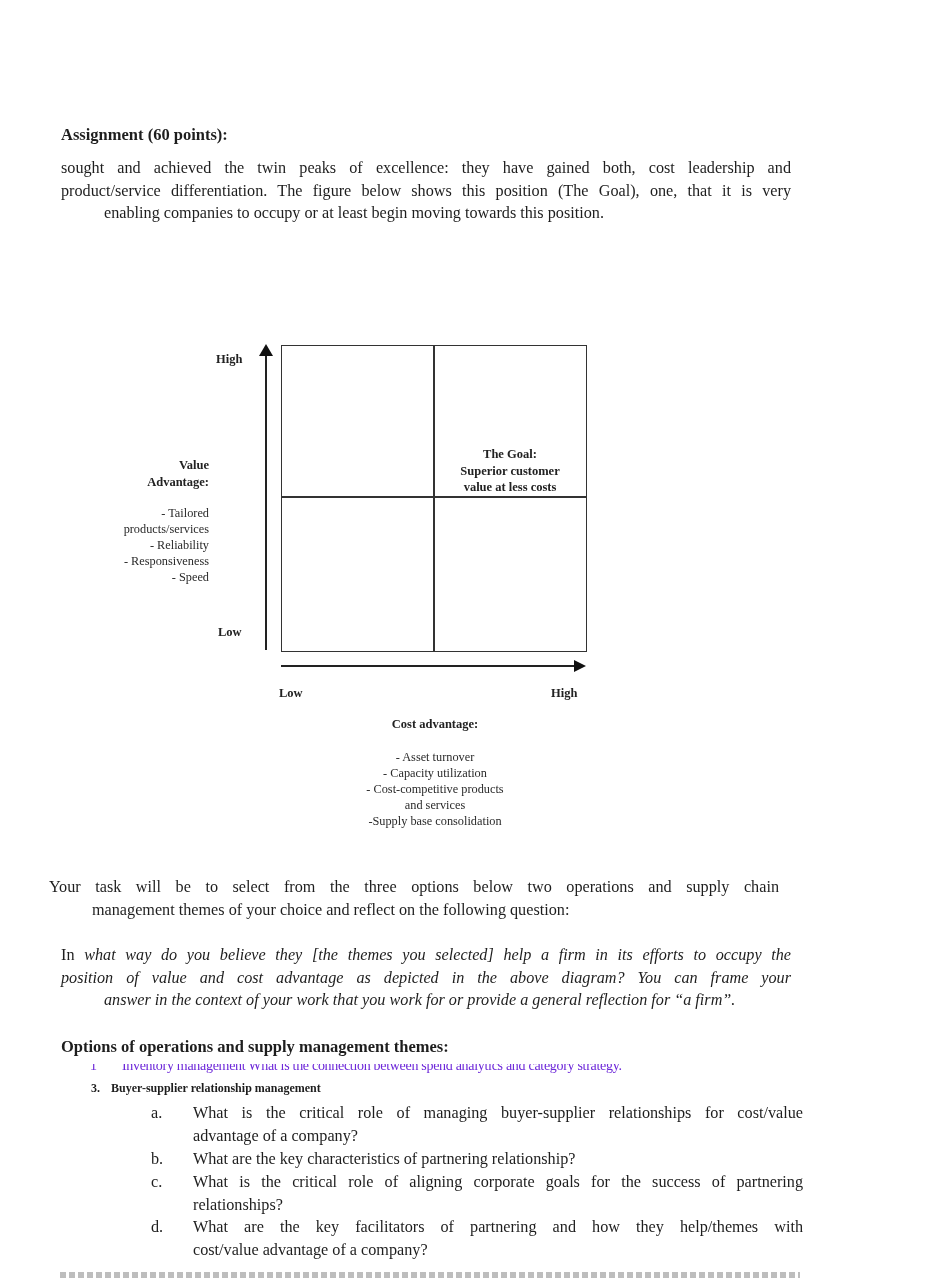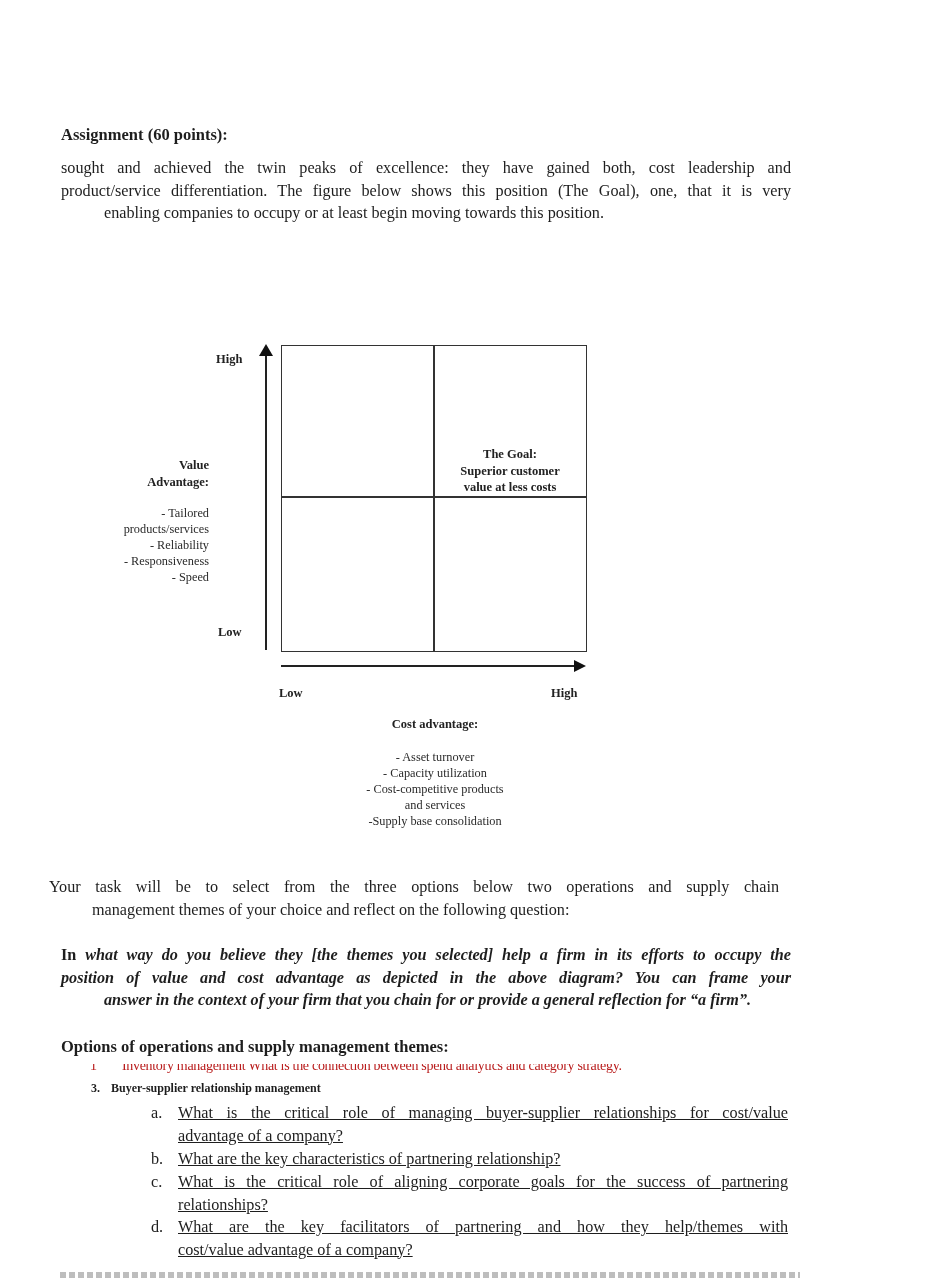--- a/index.html
+++ b/index.html
@@ -14,28 +14,28 @@
       font-size: 16.2px; line-height: 22.5px; text-align: justify;
       text-align-last: left; width: 730px;
     }
     .para .line { display: block; text-align: justify; text-align-last: justify; }
     .para .line.last { text-align-last: left; margin-left: 43px; }
     .diag-label { font-weight: bold; font-size: 12.5px; color: #222; }
     .small-list { font-size: 12.3px; line-height: 16px; color: #2a2a2a; }
     .box { border: 1.5px solid #333; box-sizing: border-box; }
     .vline { background: #222; width: 2px; }
     .hline { background: #222; height: 2px; }
-    .italic-q { font-weight: bold; font-size: 16.2px; line-height: 22.5px; }
+    .italic-q { font-weight: normal; font-size: 16.2px; line-height: 22.5px; }
     .italic-q i { font-style: italic; }
     .opt-num { font-weight: bold; font-size: 12px; }
     .subitem { font-size: 16.2px; line-height: 22.5px; }
     .sub-letter { position: absolute; left: 0; }
-    .sub-text { position: absolute; left: 27px; width: 610px; text-align: justify; text-decoration: underline; }
+    .sub-text { position: absolute; left: 42px; width: 610px; text-align: justify; }
     .garbled {
-      font-size: 14px; color: #b91c1c; letter-spacing: -0.3px;
+      font-size: 14px; color: #6d28d9; letter-spacing: -0.3px;
       clip-path: inset(6px 0 0 0); white-space: nowrap;
     }
   </style>
 </head>
 <body>
 
 <div class="abs heading" style="left:61px; top:125px;">Assignment (60 points):</div>
 
 <div class="abs para" style="left:61px; top:157px;">
   <span class="line">sought and achieved the twin peaks of excellence: they have gained both, cost leadership and</span>
@@ -94,21 +94,21 @@
 </div>
 
 <div class="abs para" style="left:49px; top:876px;">
   <span class="line">Your task will be to select from the three options below two operations and supply chain</span>
   <span class="line last">management themes of your choice and reflect on the following question:</span>
 </div>
 
 <div class="abs para italic-q" style="left:61px; top:944px;">
   <span class="line"><span>In </span><i>what way do you believe they [the themes you selected] help a firm in its efforts to occupy the</i></span>
   <span class="line"><i>position of value and cost advantage as depicted in the above diagram? You can frame your</i></span>
-  <span class="line last"><i>answer in the context of your firm that you chain for or provide a general reflection for “a firm”.</i></span>
+  <span class="line last"><i>answer in the context of your work that you work for or provide a general reflection for “a firm”.</i></span>
 </div>
 
 <div class="abs heading" style="left:61px; top:1037px;">Options of operations and supply management themes:</div>
 
 <div class="abs garbled" style="left:90px; top:1058px;">
   <span>1</span>
   <span style="margin-left:22px;">Inventory management What is the connection between spend analytics and category strategy.</span>
 </div>
 
 <div class="abs opt-num" style="left:91px; top:1081px;">

